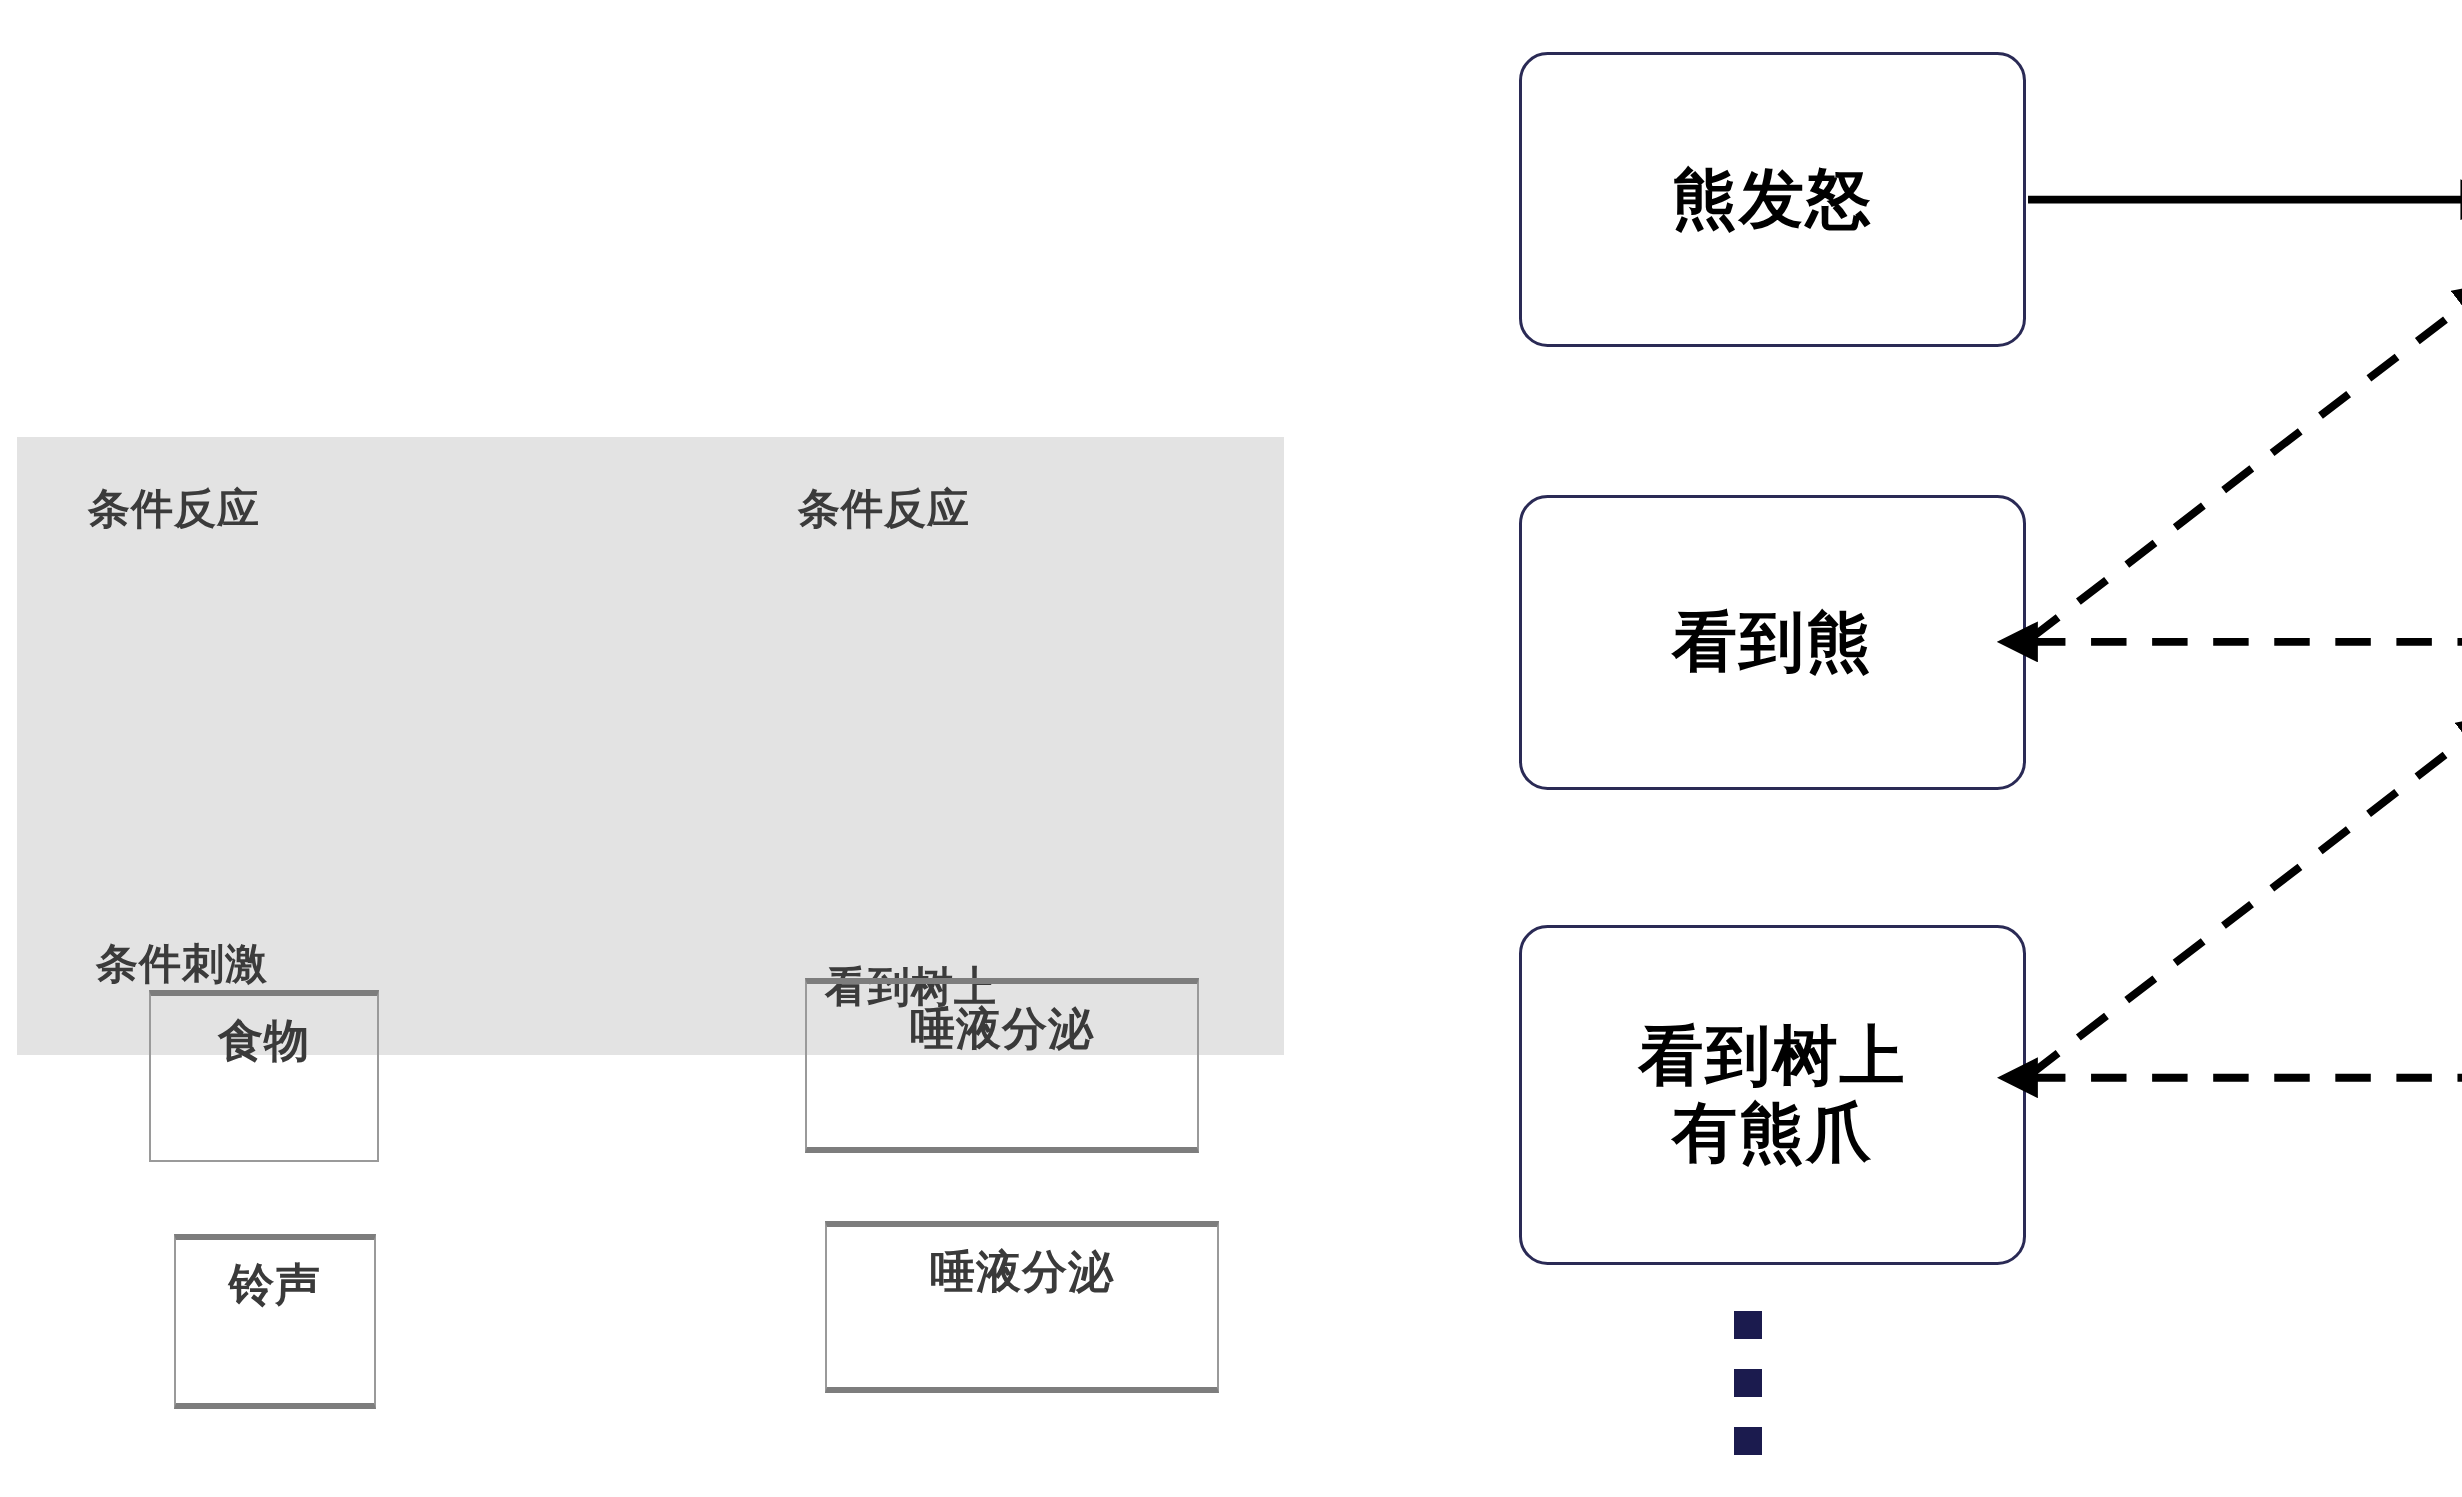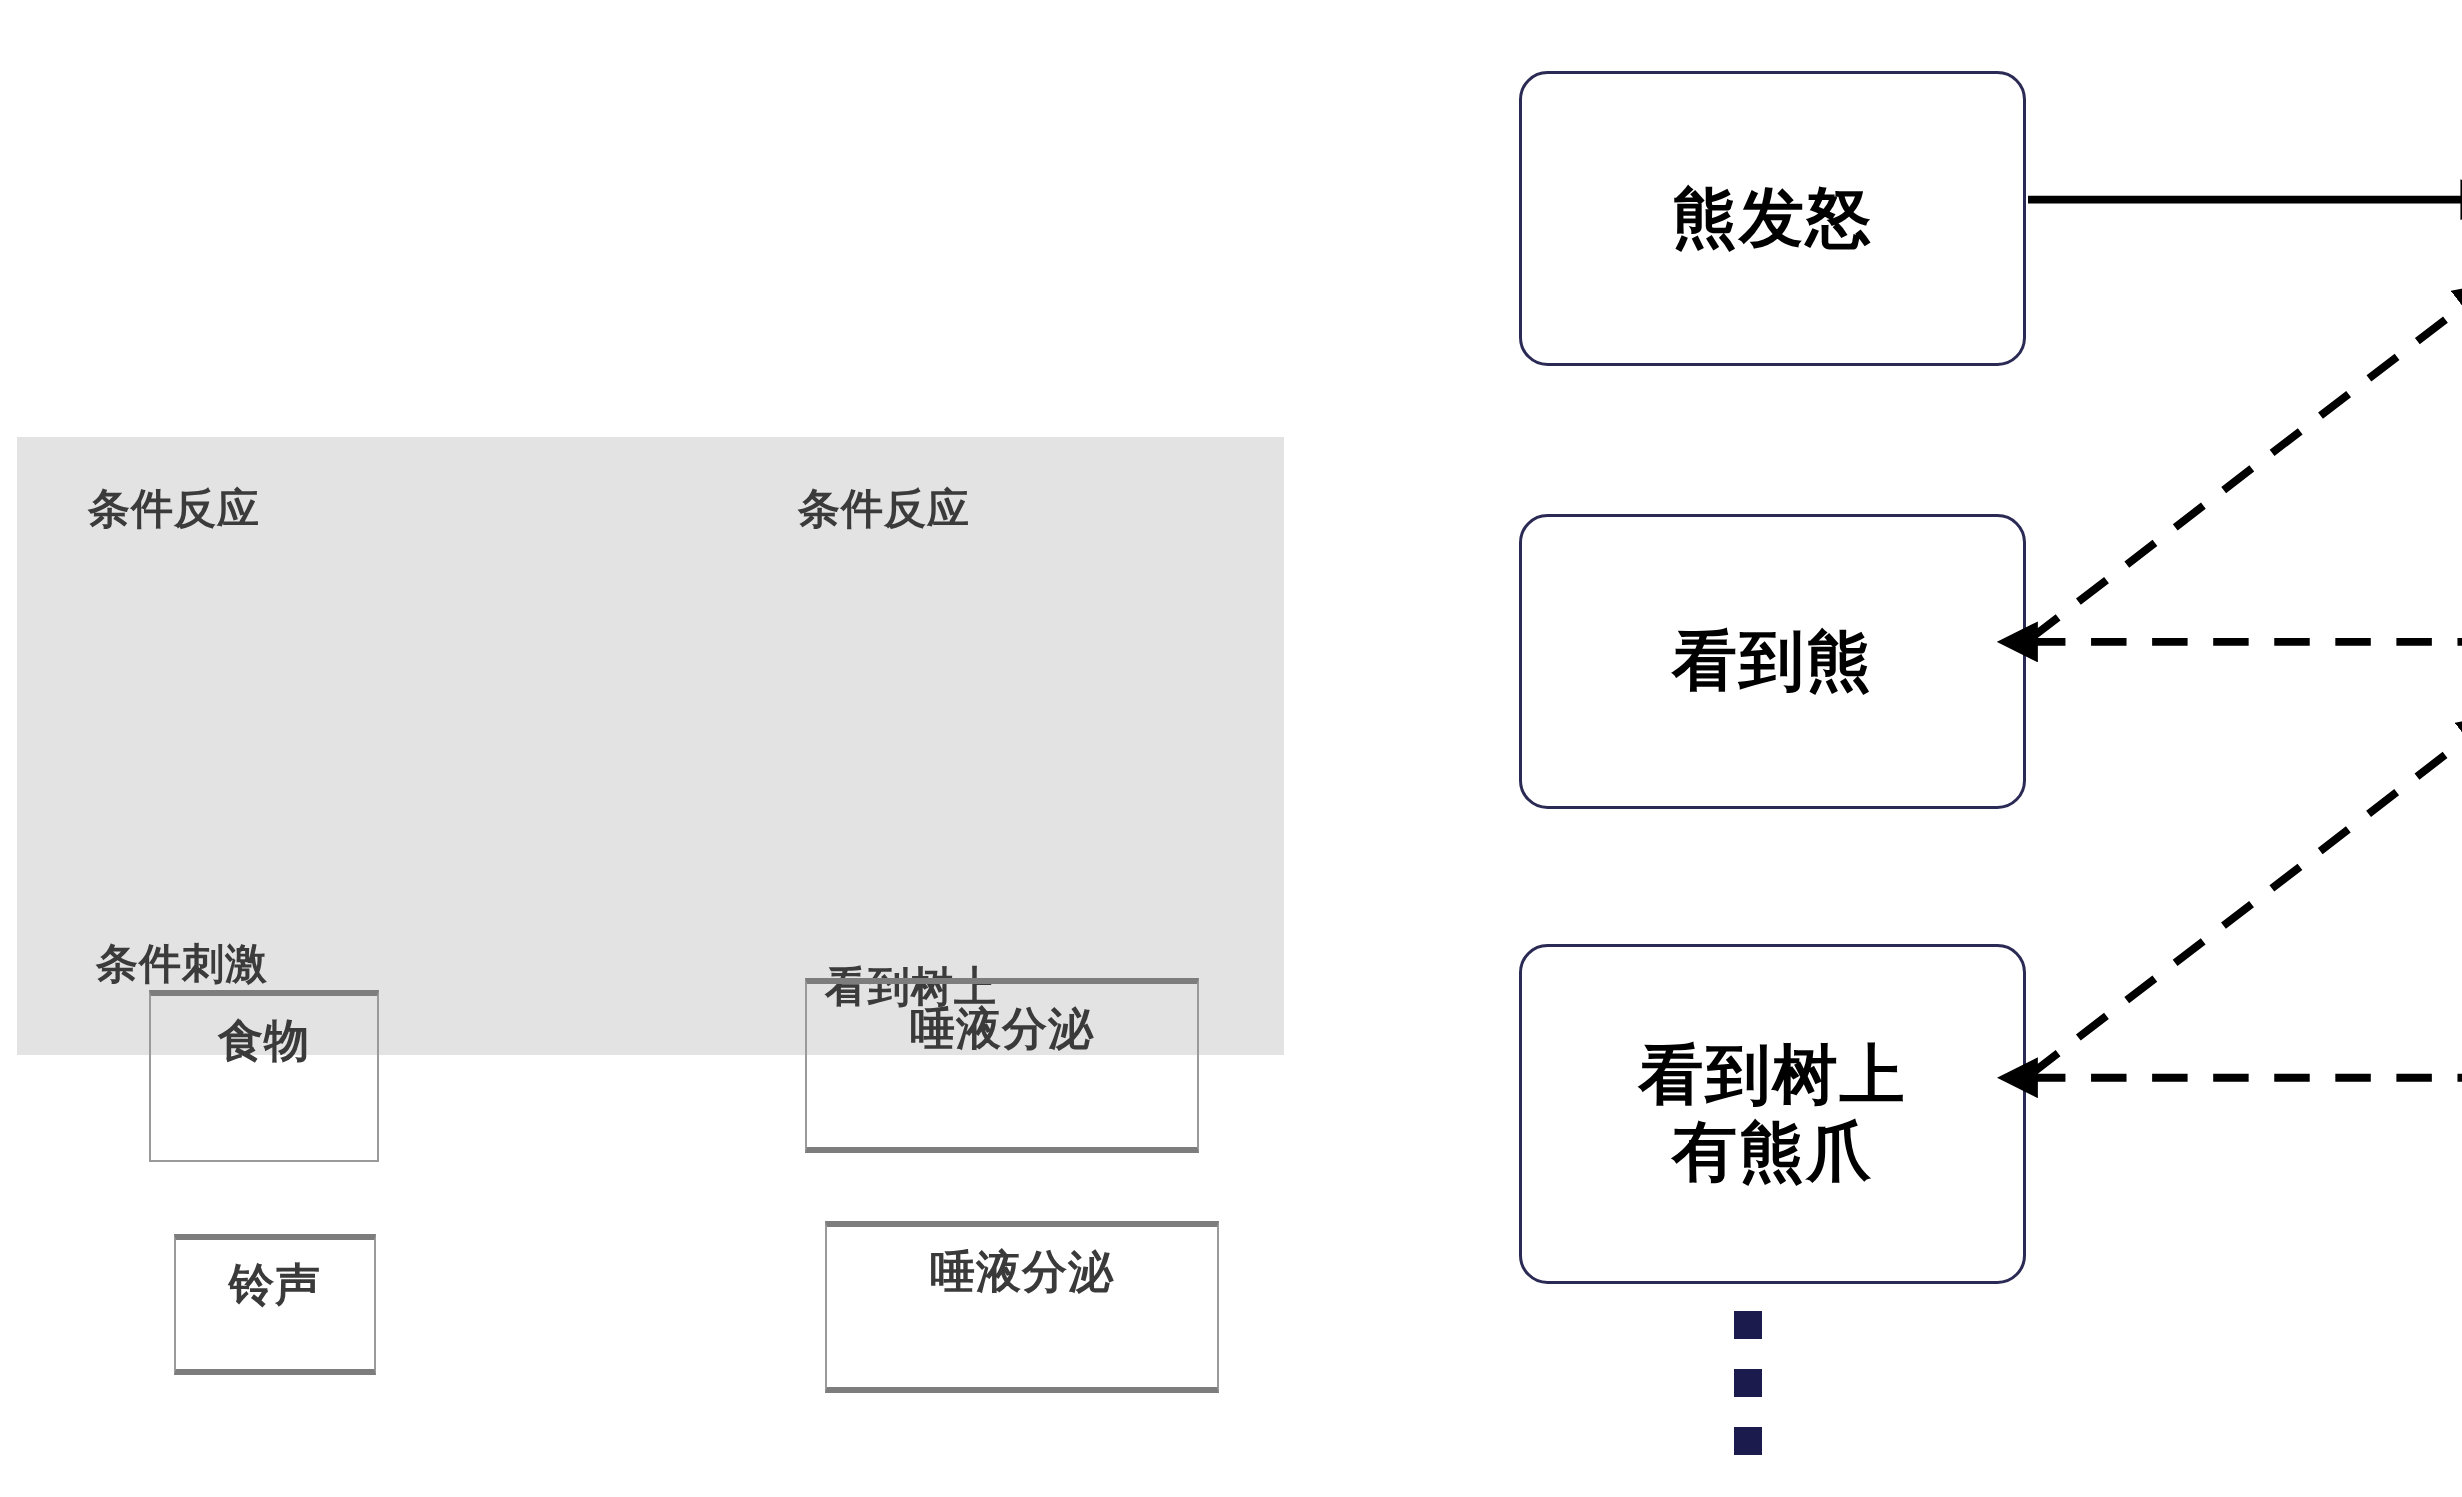--- a/index.html
+++ b/index.html
@@ -66,21 +66,21 @@
     letter-spacing: 1px;
   }
   
   #cc-box-food {
     left: 132px; top: 553px;
     width: 230px; height: 172px;
   }
   
   #cc-box-bell {
     left: 157px; top: 797px;
-    width: 202px; height: 141px;
+    width: 202px; height: 175px;
     border-bottom: 6.4px solid #7d7d7d;
   }
   
   #cc-box-sal1 {
     left: 788px; top: 541px;
     width: 394px; height: 175px;
     border-bottom: 6.4px solid #7d7d7d;
   }
   
   #cc-box-sal2 {
@@ -92,21 +92,20 @@
   
   .rl-box {
     position: absolute;
     box-sizing: border-box;
     background: #ffffff;
     border-radius: 28.6px;
     display: flex;
     align-items: center;
     justify-content: center;
     text-align: center;
-    margin-top: 19px;
   }
   .rl-box.left-col  { border: 3.4px solid #2a2a55; }
 
   .rl-txt-cn {
     font-size: 65px;
     font-weight: 700;
     color: #000000;
     line-height: 1.18;
     letter-spacing: 2px;
     font-family: "Liberation Sans", "DejaVu Sans", sans-serif;

